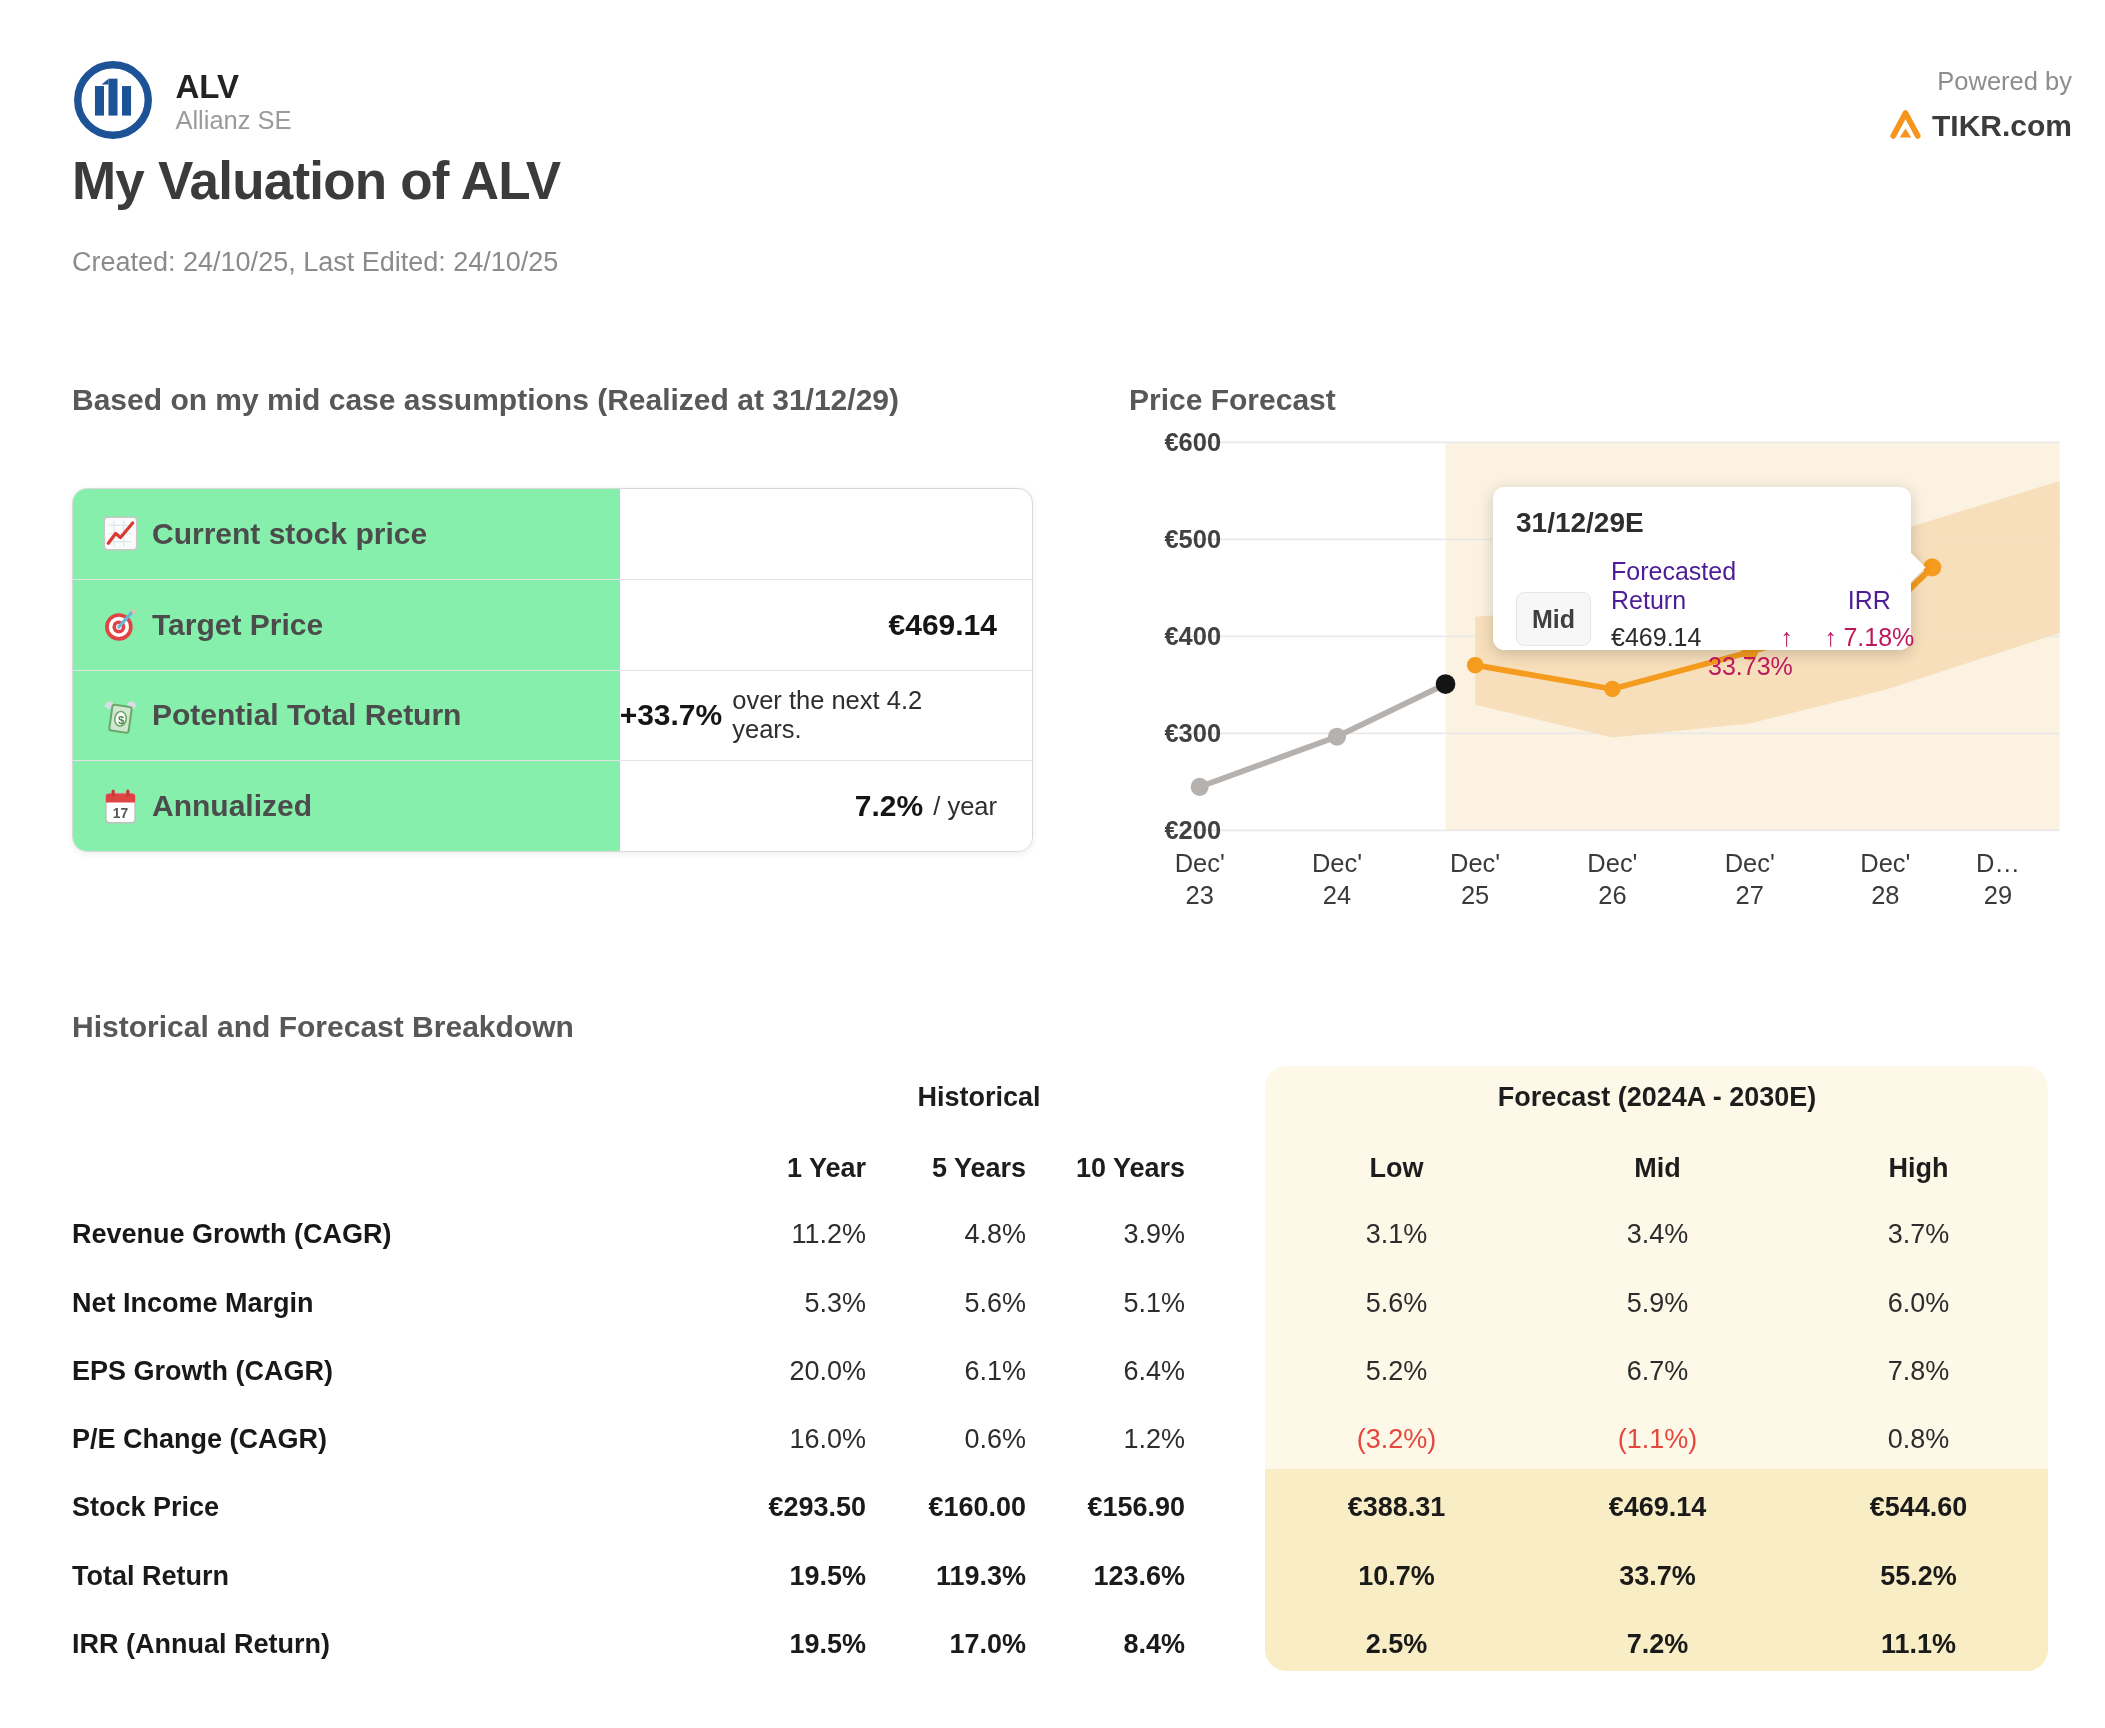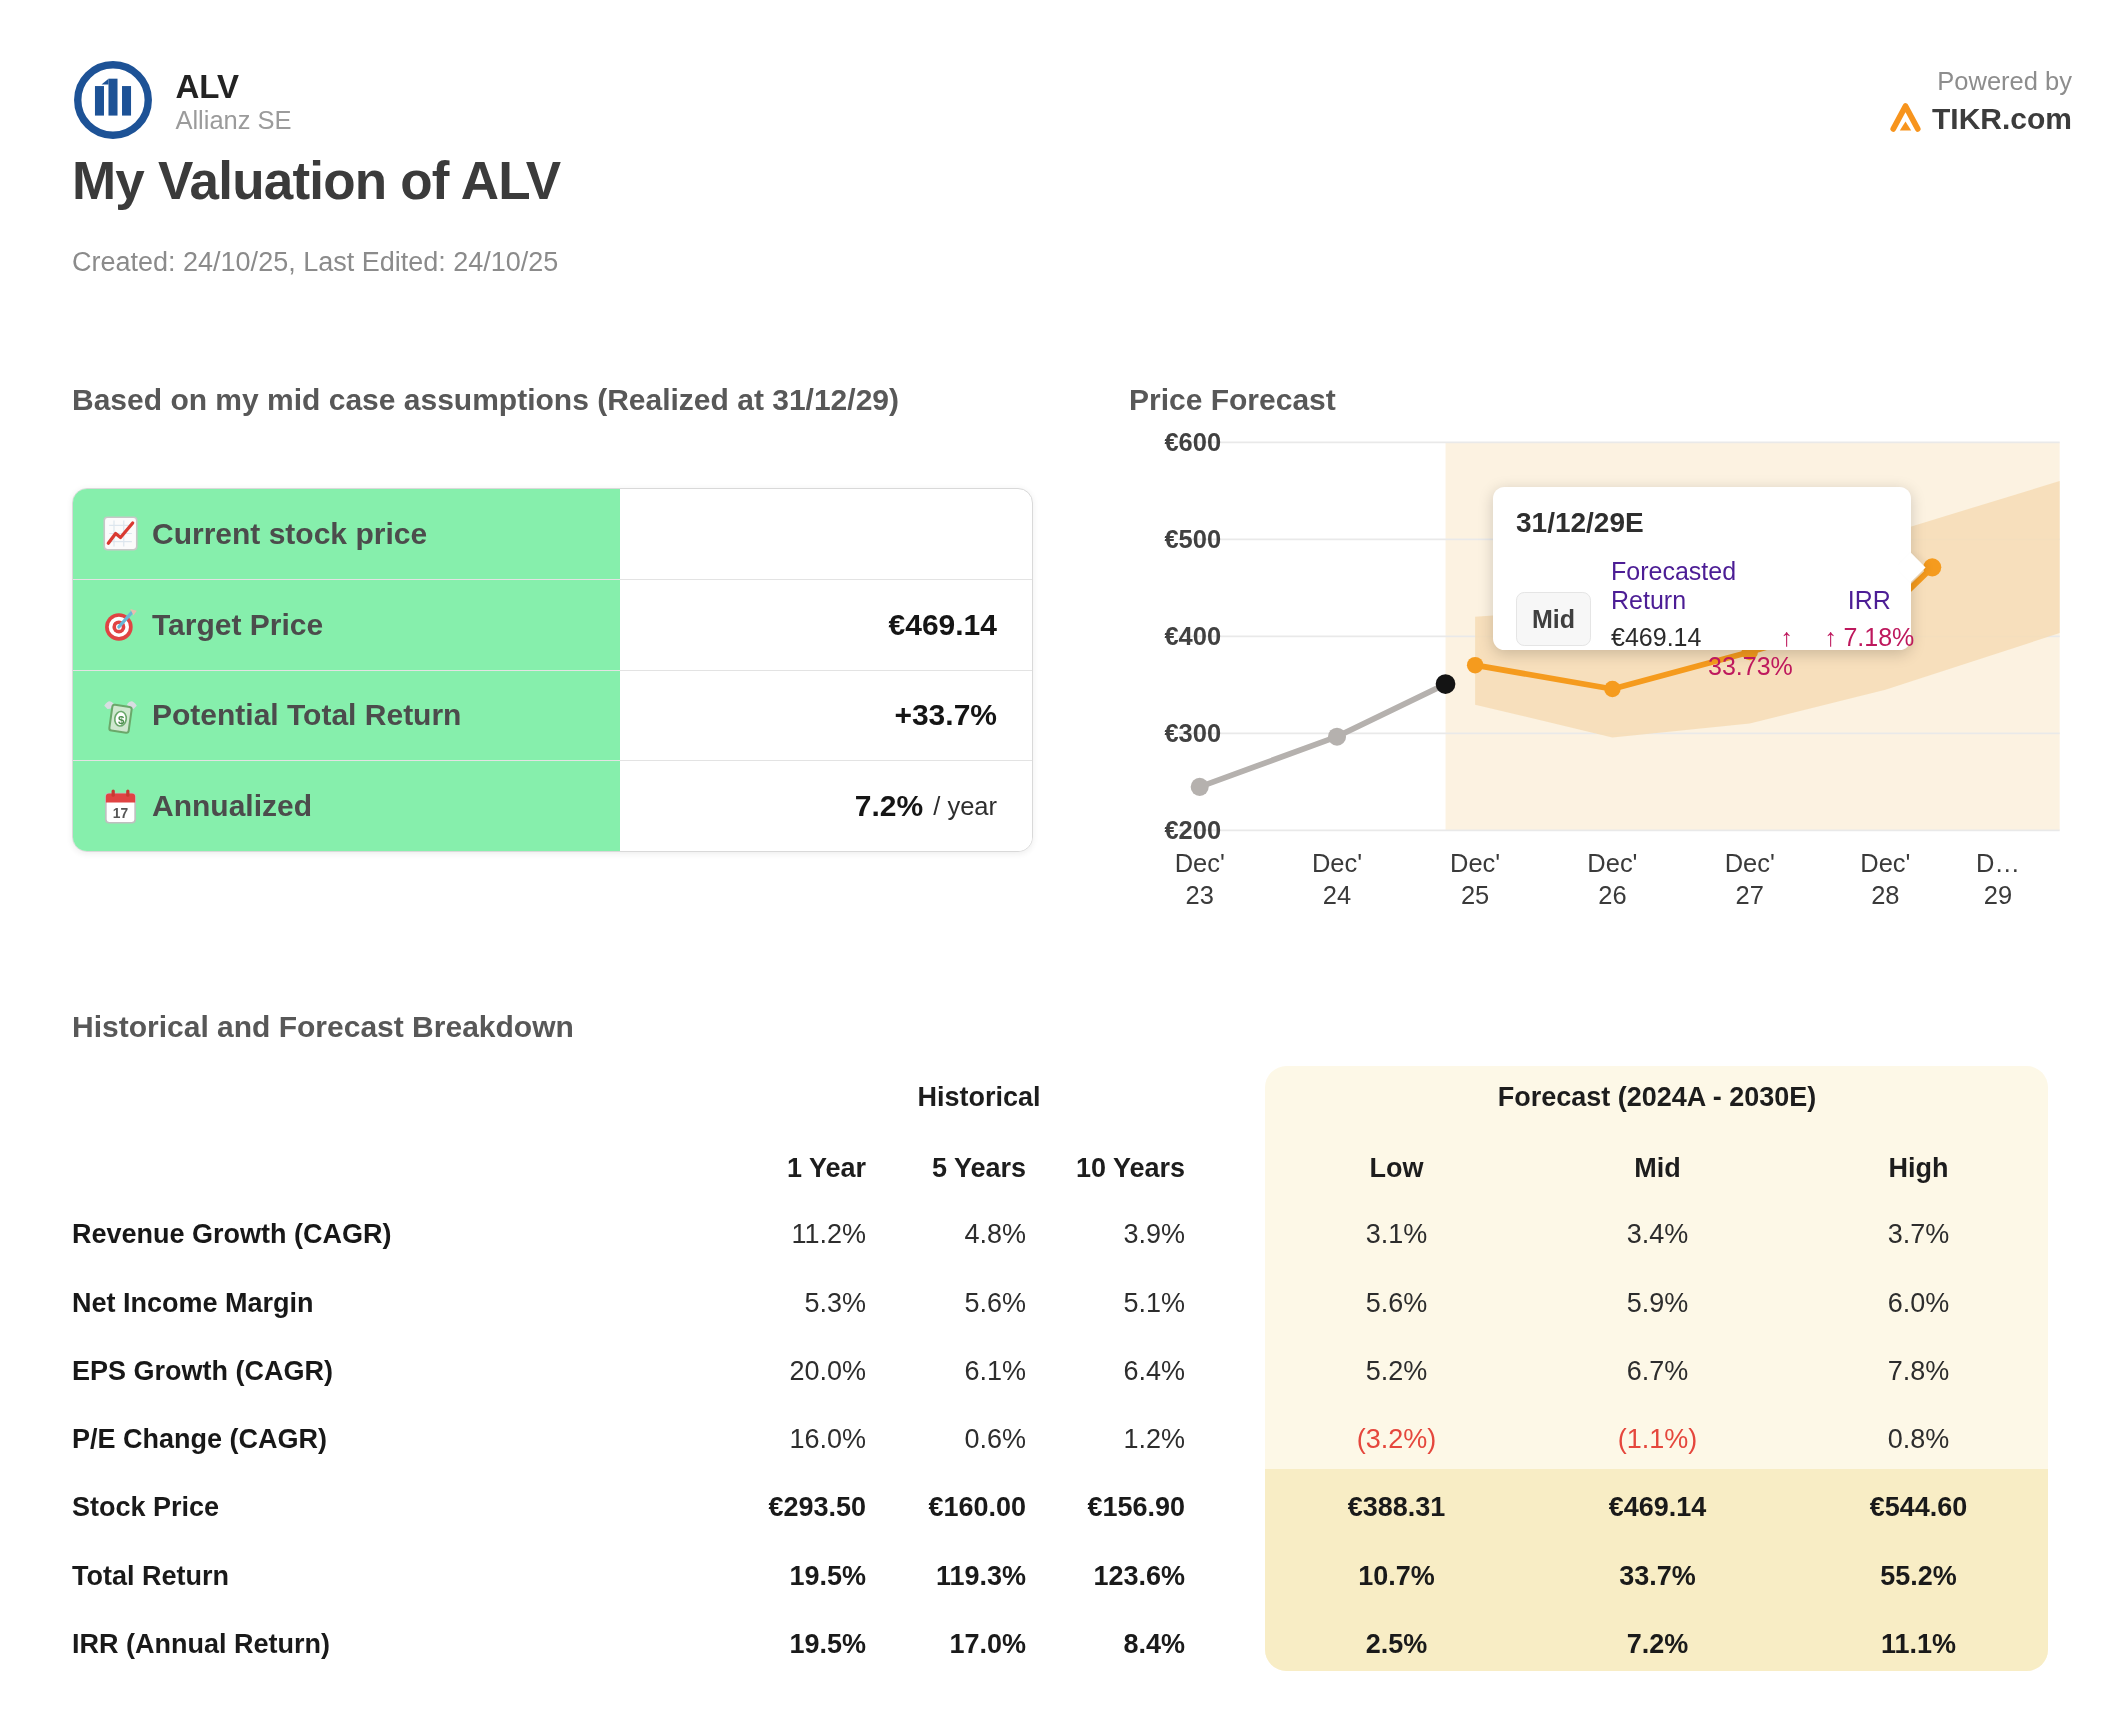--- a/index.html
+++ b/index.html
@@ -5,21 +5,21 @@
   html,body{margin:0;padding:0;}
   body{
     width:2105px;height:1729px;position:relative;background:#ffffff;
     font-family:"Liberation Sans", sans-serif;color:#222;overflow:hidden;
   }
   
   .logo-row{position:absolute;left:72px;top:59px;display:flex;align-items:center;gap:21.4px;}
   .company-names{display:flex;flex-direction:column;gap:1.6px;}
   .ticker{font-size:33px;font-weight:bold;color:#232323;line-height:1.1;}
   .company{font-size:25.5px;color:#9b9b9b;line-height:1.1;}
-  .powered{position:absolute;right:33px;top:67px;display:flex;flex-direction:column;align-items:flex-end;gap:6px;}
+  .powered{position:absolute;right:33px;top:67px;display:flex;flex-direction:column;align-items:flex-end;gap:13px;}
   .powered-by{font-size:25.5px;color:#8d8d8d;}
   .tikr{display:flex;align-items:center;gap:10px;cursor:pointer;}
   .tikr-name{font-size:30px;font-weight:bold;color:#3c3c3c;}
   
   .page-title{position:absolute;left:72px;top:150px;font-size:53px;font-weight:bold;color:#3b3b3b;letter-spacing:-0.8px;}
   .page-sub{position:absolute;left:72px;top:247px;font-size:27px;color:#8b8b8b;}
   
   .sec-heading{font-size:30px;font-weight:bold;color:#585858;margin-top:24px;}
   .left-heading{position:absolute;left:72px;top:359px;width:987px;}
   .right-heading{position:absolute;left:1129px;top:359px;}
@@ -154,20 +154,21 @@
           <path d="M44 12 Q38 2 32 10 Q34 16 40 16 Z" fill="#d8dde2"></path>
           <rect x="12" y="12" width="24" height="32" rx="3" fill="#cfe8cf" stroke="#6aa86a" stroke-width="2.5" transform="rotate(8 24 28)"></rect>
           <ellipse cx="24" cy="28" rx="7" ry="9" fill="#ffffff" stroke="#6aa86a" stroke-width="2" transform="rotate(8 24 28)"></ellipse>
           <text x="21" y="34" font-size="14" fill="#4d8f4d" font-weight="bold">$</text>
         </svg>
       </span>
       <span class="summary-label">Potential Total Return</span>
     </div>
     <div class="summary-right">
       <span class="summary-value">+33.7%</span>
+      <span class="summary-suffix">over the next 4.2 years.</span>
     </div>
   </div>
 
   <div class="summary-row">
     <div class="summary-left">
       <span class="emoji-icon">
         <svg width="39" height="39" viewBox="0 0 48 48">
           <rect x="6" y="8" width="36" height="36" rx="4" fill="#ffffff" stroke="#bfbfbf" stroke-width="2"></rect>
           <path d="M6 12 Q6 8 10 8 H38 Q42 8 42 12 V19 H6 Z" fill="#e04343"></path>
           <rect x="13" y="3" width="4" height="9" rx="2" fill="#c73a32"></rect>

